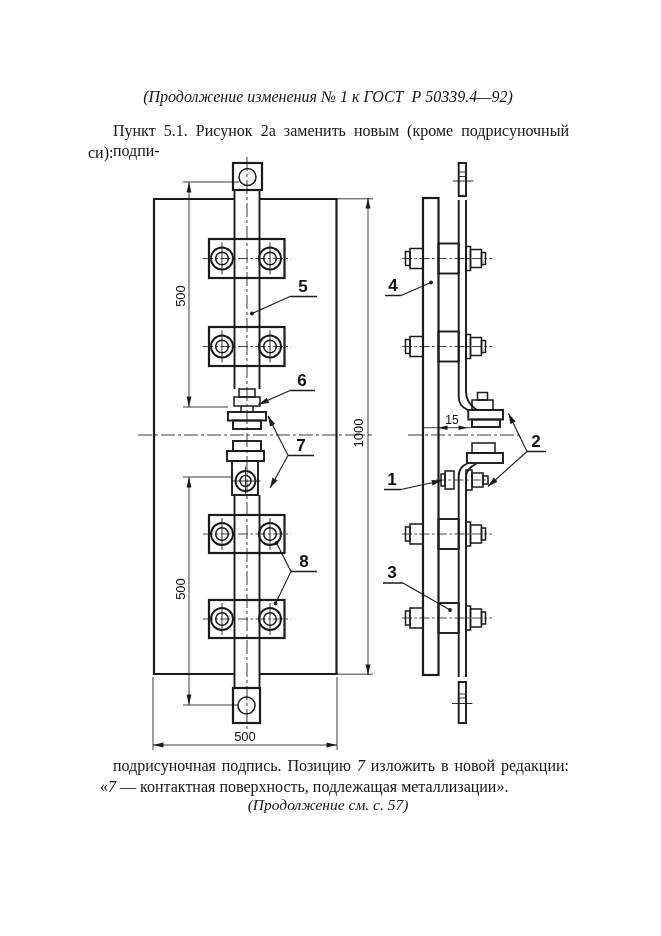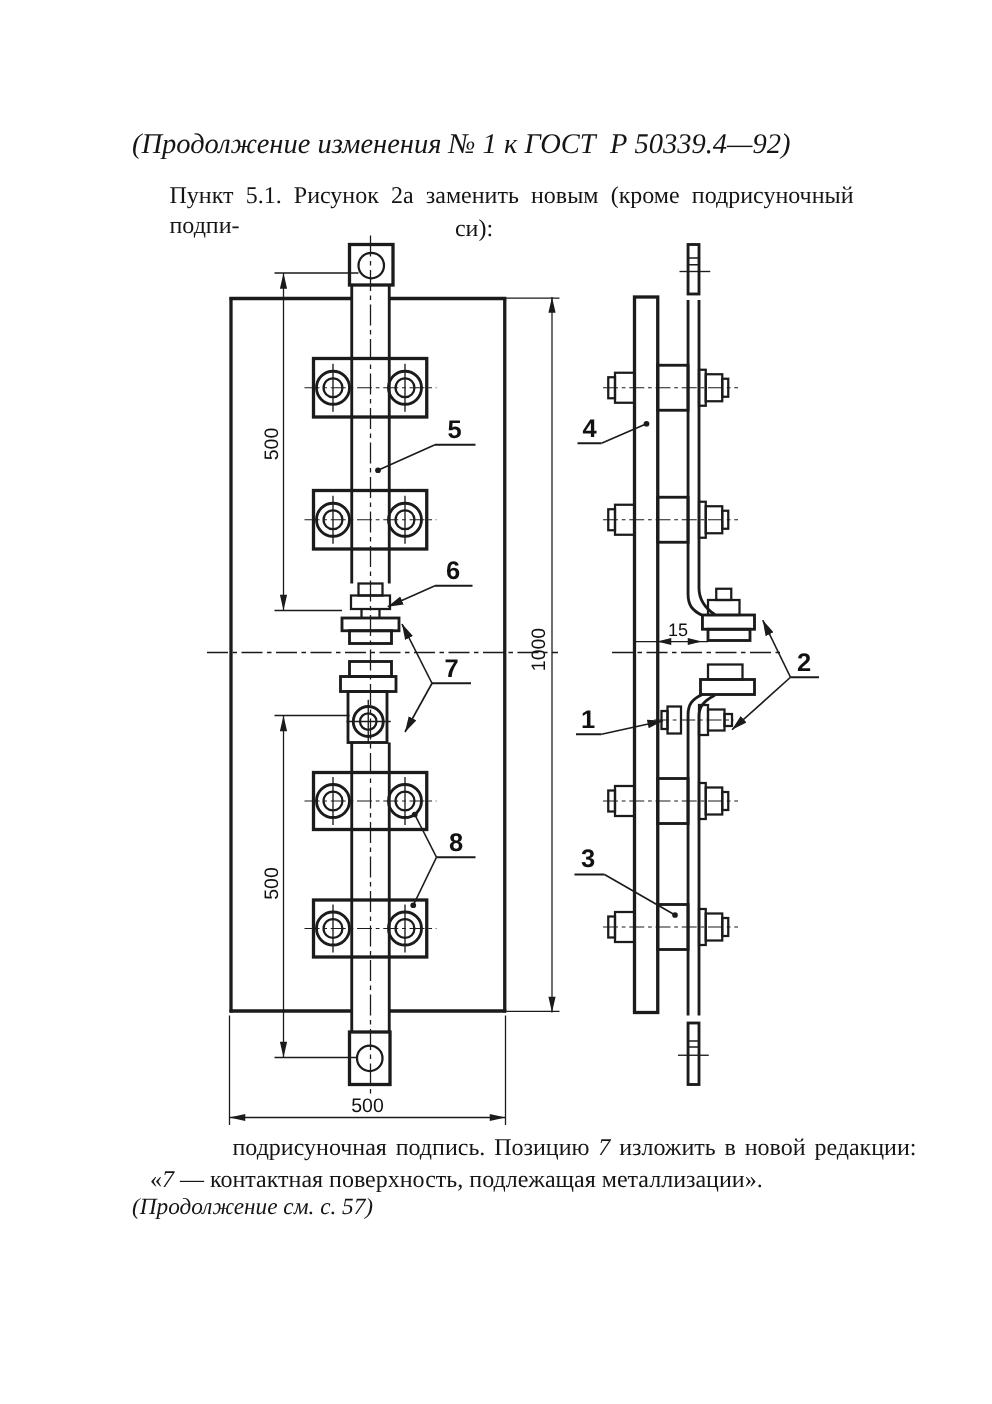--- a/index.html
+++ b/index.html
@@ -1,23 +1,23 @@
 <!DOCTYPE html>
 <html><head>
 <meta charset="utf-8">
 <style>
   html,body{margin:0;padding:0;}
   body{
     width:661px;height:936px;position:relative;background:#ffffff;
     font-family:"Liberation Serif", serif;color:#111;overflow:hidden;
   }
   .txt{position:absolute;line-height:20px;font-size:16px;color:#151515;}
-  .hdr{font-style:italic;font-size:19px;text-align:left;}
+  .hdr{font-style:italic;font-size:16px;text-align:center;}
   .jline{text-align:justify;text-align-last:justify;}
-  .cont{font-style:italic;font-size:15.5px;text-align:left;}
+  .cont{font-style:italic;font-size:15.5px;text-align:center;}
   svg{position:absolute;left:0;top:0;}
   .s{stroke:#1b1b1b;fill:none;stroke-linecap:butt;}
   .thick{stroke-width:2.2;}
   .med2{stroke-width:1.9;}
   .med{stroke-width:1.5;}
   .thin{stroke-width:0.9;}
   .dim{stroke-width:0.85;}
   .cl{stroke-width:0.85;stroke-dasharray:14 3 3 3;}
   .cl2{stroke-width:0.8;stroke-dasharray:10 2.5 2.5 2.5;}
   .lead{stroke-width:1.1;}
@@ -27,23 +27,23 @@
   .callout{font-size:17px;font-weight:600;}
   .dimtxt{font-size:13px;}
   .dimtxt-s{font-size:12px;}
 </style>
 </head>
 <body>
 
 <div class="txt hdr" style="top:87px;left:88px;width:480px;">(Продолжение изменения № 1 к ГОСТ&nbsp; Р 50339.4—92)</div>
 
 <div class="txt jline" style="top:121px;left:113px;width:456px;">Пункт 5.1. Рисунок 2а заменить новым (кроме подрисуночный подпи-</div>
-<div class="txt" style="top:143px;left:88px;width:456px;text-align:center;">си):</div>
-
-<div class="txt jline" style="top:756px;left:113px;width:456px;margin-left:42px;"><span>подрисуночная подпись. Позицию </span><i>7</i><span> изложить в новой редакции:</span></div>
+<div class="txt" style="top:143px;left:88px;width:456px;">си):</div>
+
+<div class="txt jline" style="top:756px;left:113px;width:456px;"><span>подрисуночная подпись. Позицию </span><i>7</i><span> изложить в новой редакции:</span></div>
 <div class="txt" style="top:777px;left:100px;width:480px;"><span>«</span><i>7</i><span> — контактная поверхность, подлежащая металлизации».</span></div>
 <div class="txt cont" style="top:795px;left:88px;width:480px;">(Продолжение см. с. 57)</div>
 
 <svg width="661" height="936" viewBox="0 0 661 936" xmlns="http://www.w3.org/2000/svg" xmlns:xlink="http://www.w3.org/1999/xlink">
   <defs>
     <marker id="arr" markerUnits="userSpaceOnUse" markerWidth="11" markerHeight="7" refX="10.4" refY="3.3" orient="auto">
       <path d="M0,0.4 L10.5,3.3 L0,6.2 Z" fill="#1b1b1b"></path>
     </marker>
     <marker id="dotm" markerUnits="userSpaceOnUse" markerWidth="5" markerHeight="5" refX="2.5" refY="2.5">
       <circle cx="2.5" cy="2.5" r="1.9" fill="#1b1b1b"></circle>

